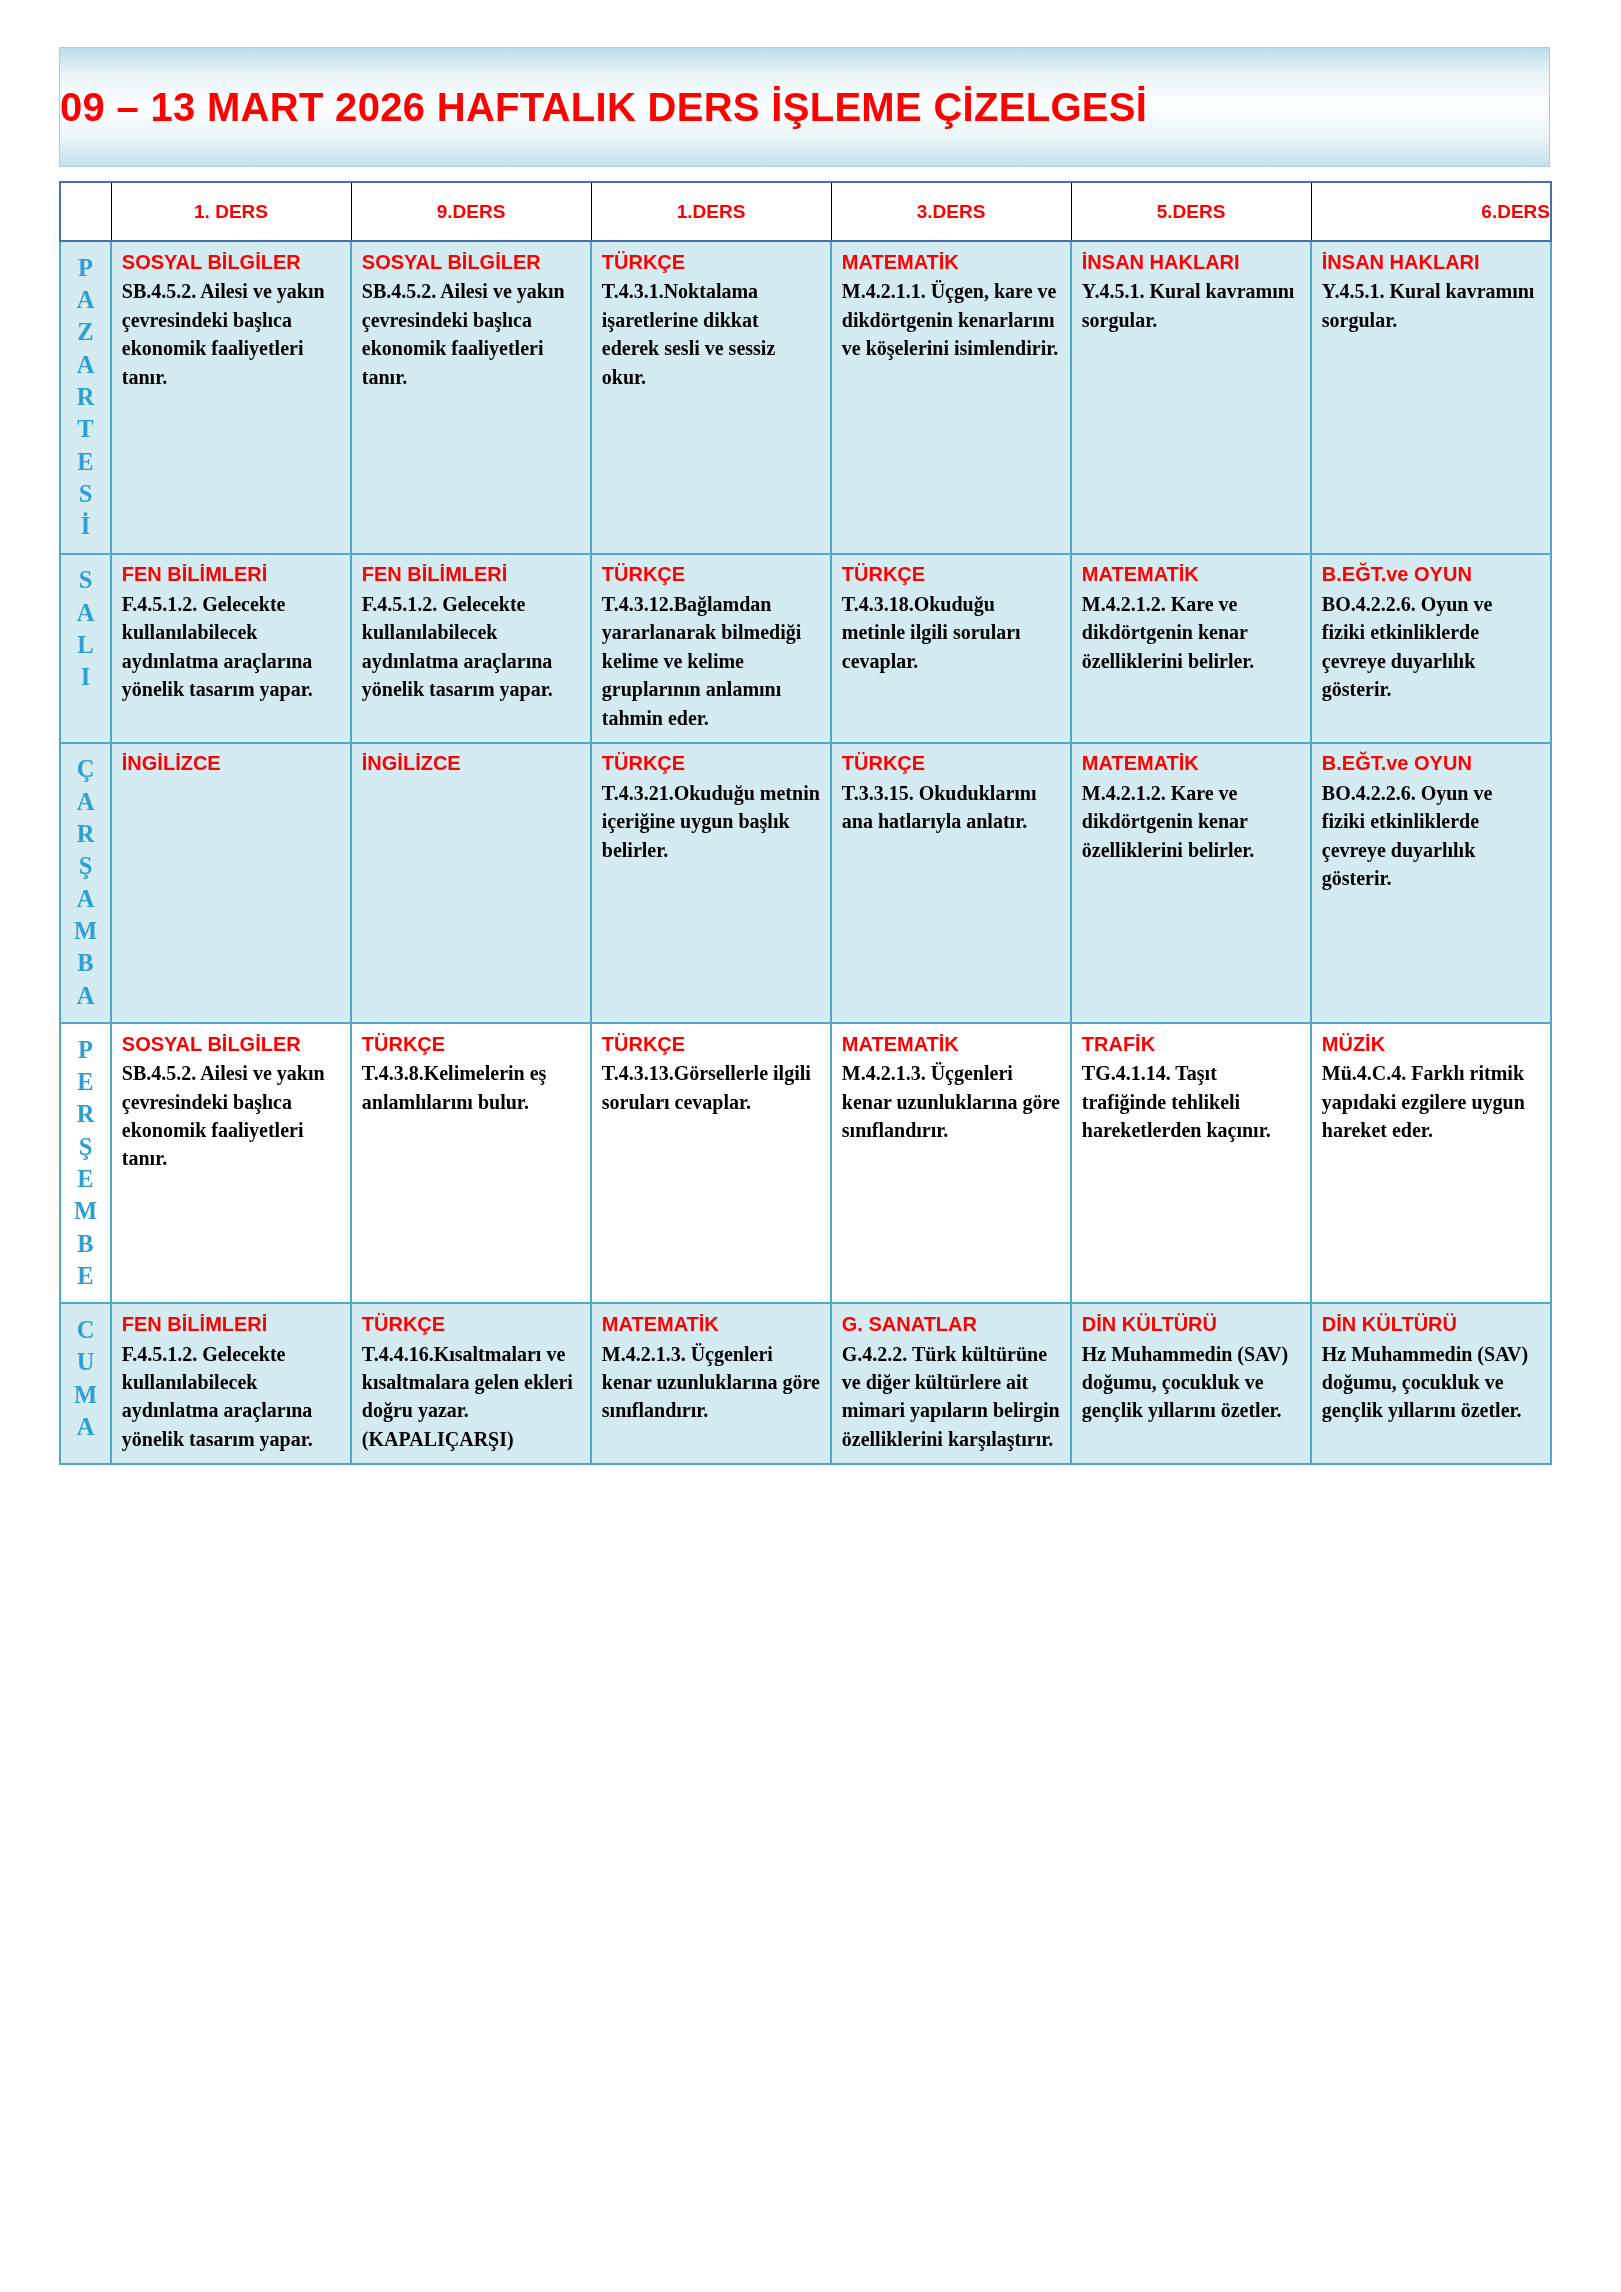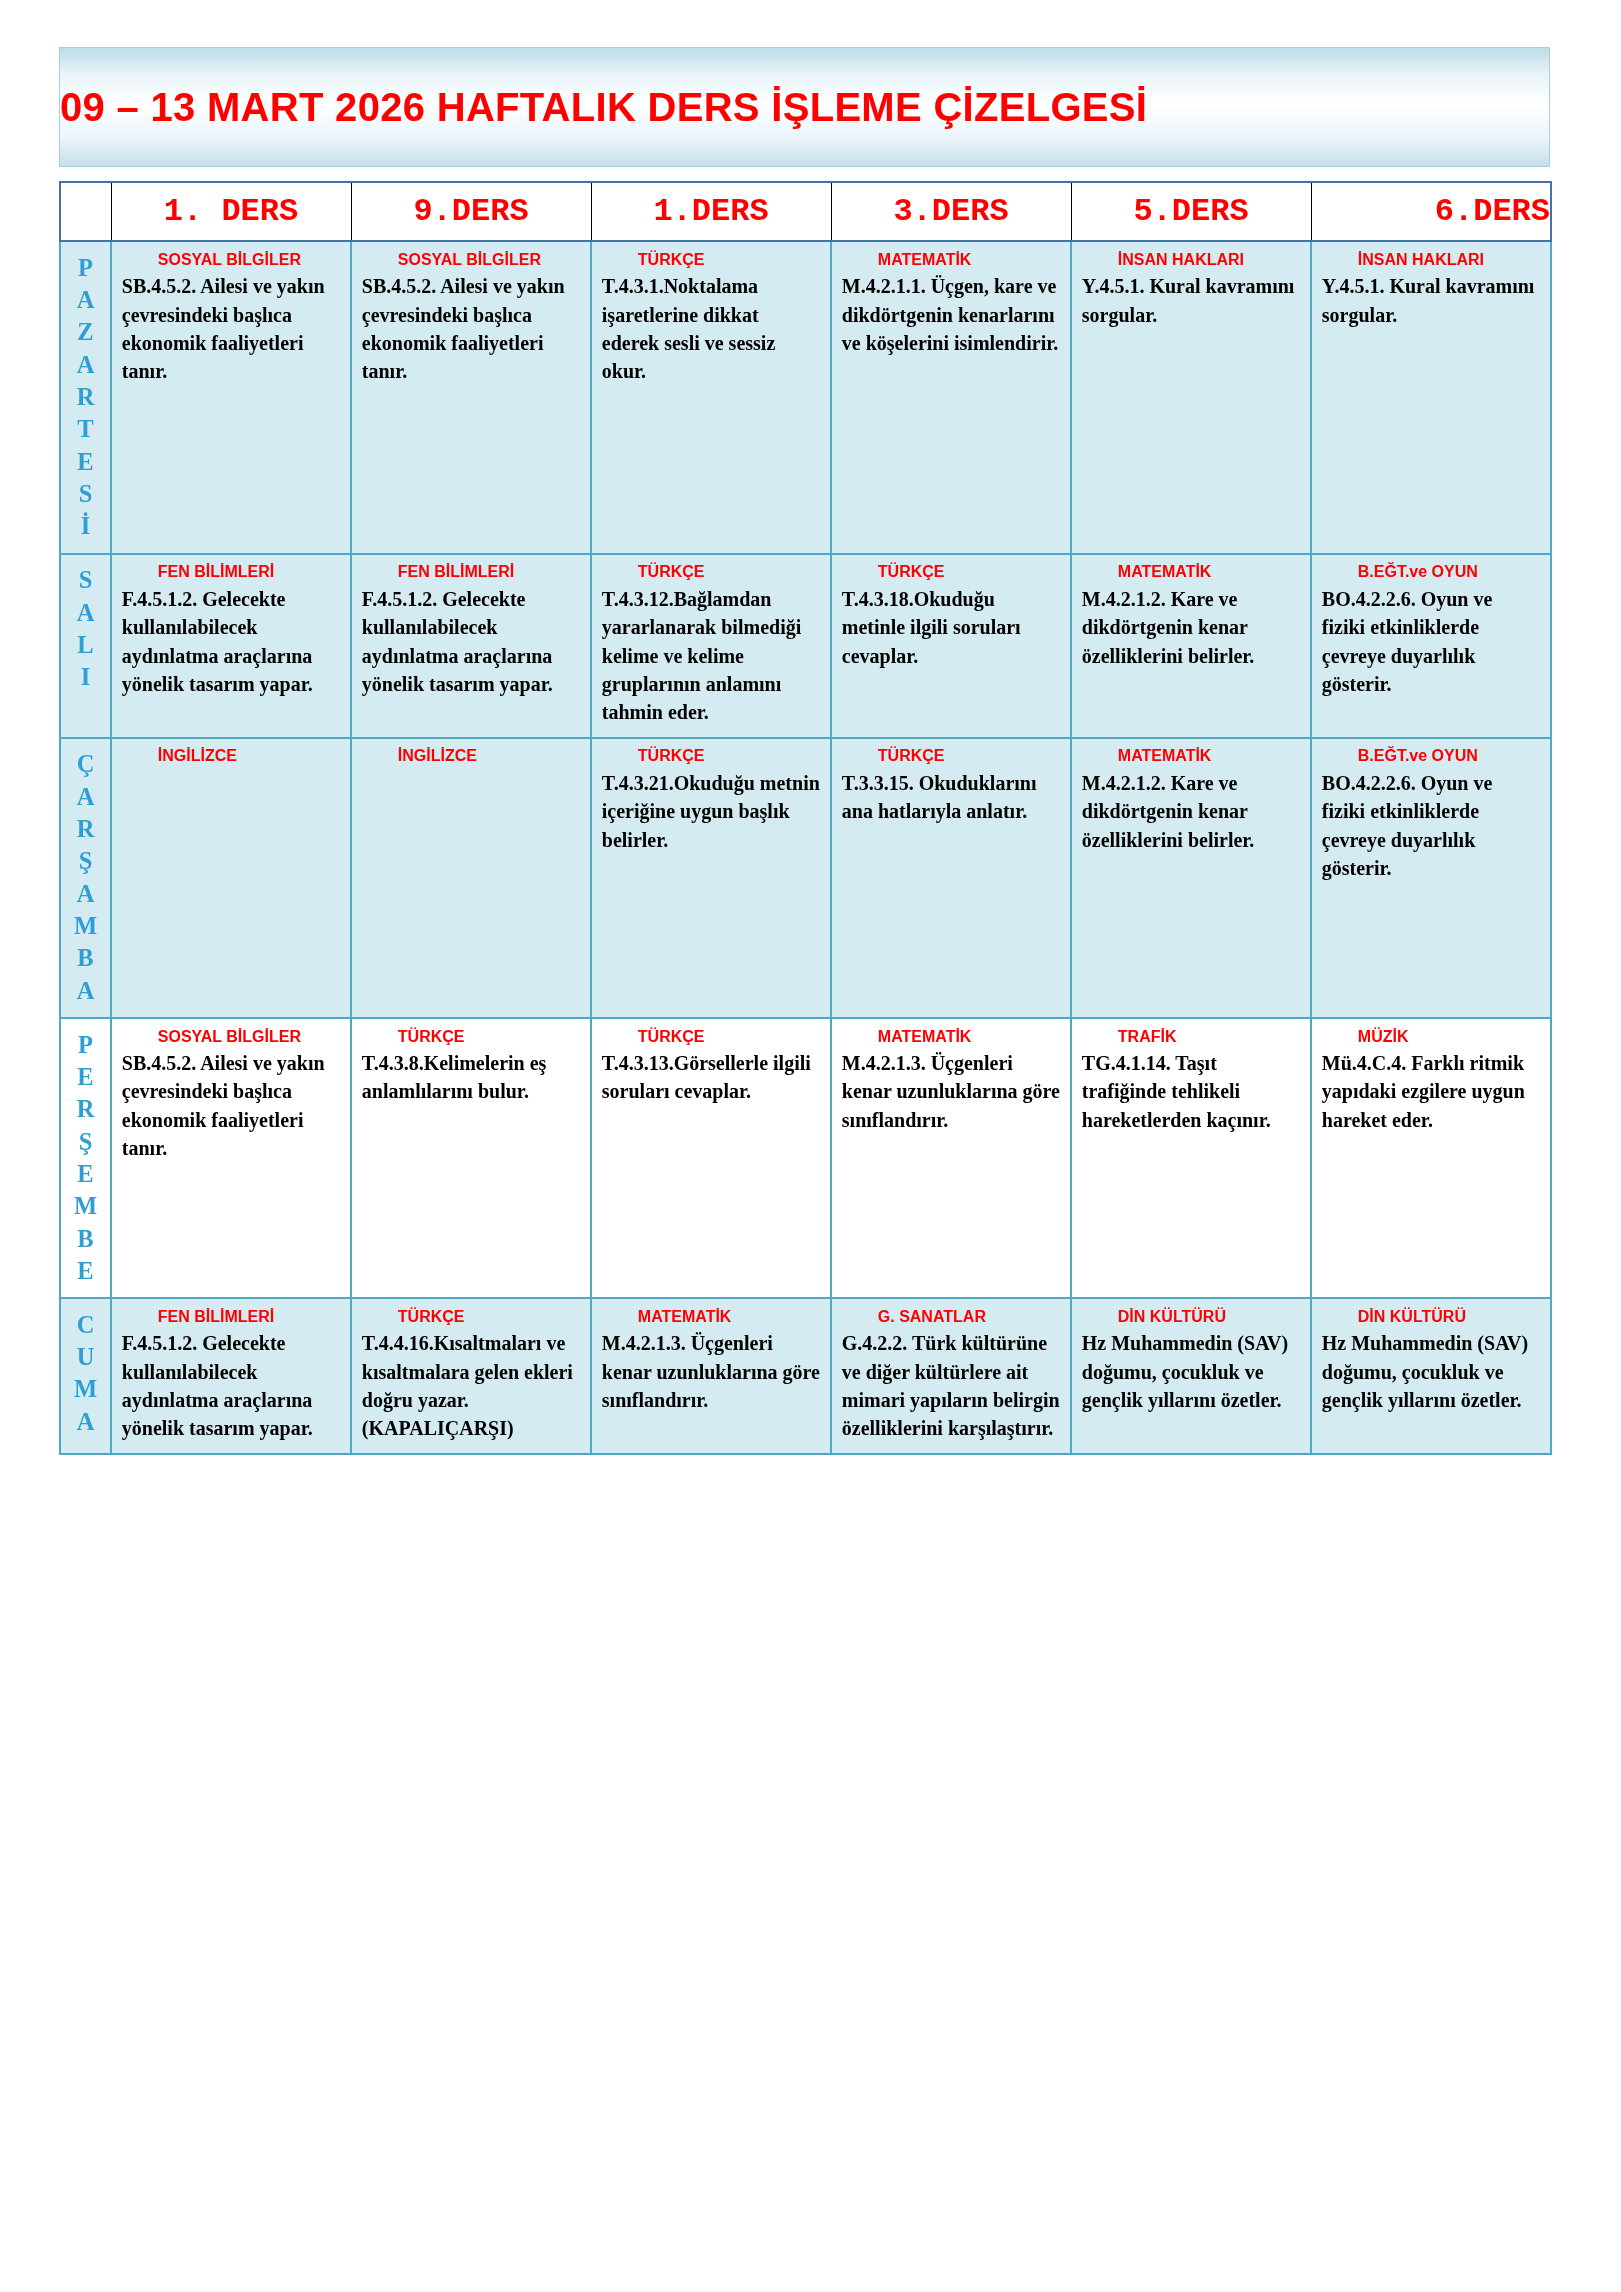--- a/index.html
+++ b/index.html
@@ -73,24 +73,23 @@
     height: 57px;
     text-align: center;
     vertical-align: middle;
   }
   .head-row th.edge-left  { border-left: 2.9px solid #4573a8; }
   .head-row th.edge-right { border-right: 2.9px solid #4573a8; text-align: right; }
   .head-row th.daycol     { border-right: 1px solid #000000; }
   .head-row th.lesson     { border-left: 1px solid #000000; border-right: 1px solid #000000; }
   .head-label {
     color: #ff0000;
-    font-size: 32px;
+    font-size: 19px;
     font-weight: bold;
     display: block;
-    font-family: Liberation Mono, monospace;
   }
 
   
   .body-row td {
     border: 2px solid #4fa9c4;
     padding: 7.8px 9.8px 9.8px 9.8px;
     box-sizing: border-box;
   }
   .body-row td.daycol {
     padding: 9.8px 0 9.8px 0;
@@ -106,26 +105,25 @@
     font-weight: bold;
     font-size: 24.5px;
     line-height: 1.32;
     display: block;
     white-space: pre-line;
     letter-spacing: 0px;
   }
 
   .subject {
     color: #ff0000;
-    font-size: 16px;
+    font-size: 20px;
     font-weight: bold;
     line-height: 1.28;
     display: block;
     margin-bottom: 2px;
-    margin-left: 36px;
   }
   .objective {
     color: #000000;
     font-size: 20px;
     font-weight: bold;
     line-height: 1.42;
     display: block;
     font-family: Liberation Serif, serif;
   }
   .objective:empty { display: none; }

